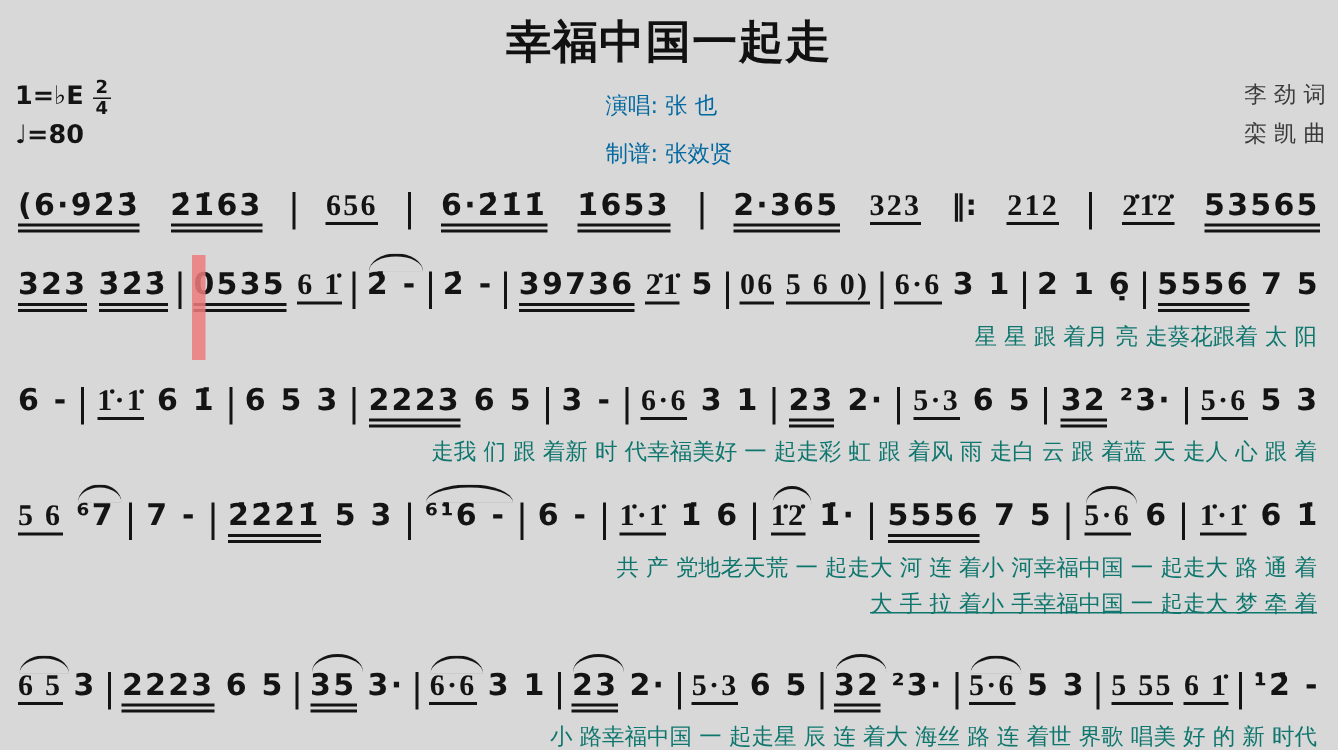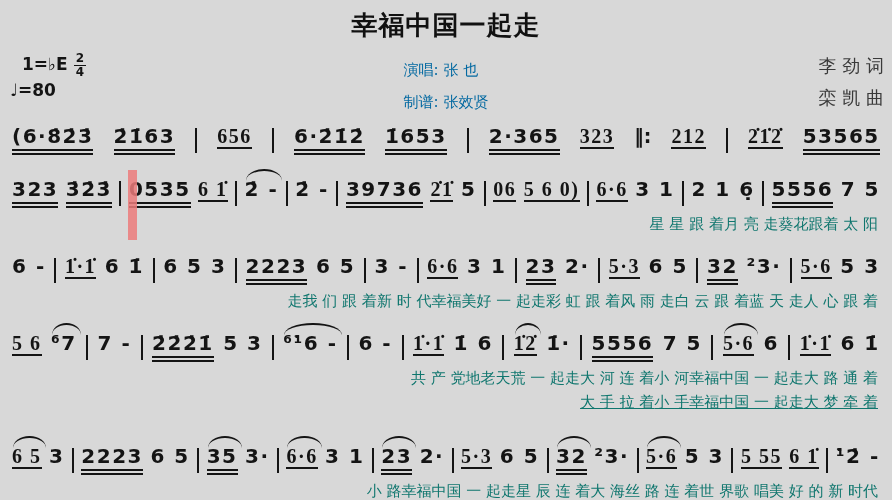--- a/index.html
+++ b/index.html
@@ -2,27 +2,27 @@
 <html style="--bg: #d8d8d8; --ink: #141414; --cursor: #ec7b7b;"><head>
 <meta charset="utf-8">
 <style>
   :root{ --bg:#d8d8d8; --ink:#141414; --cursor:#ec7b7b; }
   html,body{margin:0;padding:0;}
   body{font-family:"DejaVu Sans","Liberation Sans",sans-serif;}
   .page{position:relative;width:892px;height:500px;background:var(--bg);overflow:hidden;color:var(--ink);}
 
   
   .header{position:relative;height:110px;}
-  .title{margin:0;padding-top:8px;text-align:center;font-size:26px;font-weight:bold;letter-spacing:1px;color:#111;}
+  .title{margin:0;padding-top:8px;text-align:center;font-size:30px;font-weight:bold;letter-spacing:1px;color:#111;}
   .key-block{position:absolute;left:10px;top:52px;font-weight:bold;font-size:17px;line-height:1.5;}
-  .key-line{display:flex;align-items:center;gap:6px;margin-left:12px;}
+  .key-line{display:flex;align-items:center;gap:6px;}
   .ts{display:inline-flex;flex-direction:column;align-items:center;font-size:12px;line-height:1.05;font-weight:bold;}
   .ts .top{border-bottom:1.5px solid var(--ink);padding:0 2px;}
   .center-block{position:absolute;left:50%;transform:translateX(-50%);top:55px;font-size:15px;color:#0369a1;line-height:2.1;white-space:nowrap;}
-  .credits{position:absolute;right:8px;top:50px;font-size:18px;color:#3a3a3a;line-height:1.75;text-align:right;white-space:nowrap;}
+  .credits{position:absolute;right:8px;top:50px;font-size:15px;color:#3a3a3a;line-height:1.75;text-align:right;white-space:nowrap;}
 
   
   #score{padding:0 2px;}
   .score-line{margin-bottom:10px;}
   .notes-row{display:flex;align-items:baseline;justify-content:space-between;padding:12px 10px 2px 10px;font-weight:bold;font-size:20px;letter-spacing:1.5px;line-height:1.05;}
   .note{position:relative;display:inline-block;white-space:pre;}
   .note.u1{border-bottom:2px solid var(--ink);padding-bottom:0;font-family:Liberation Serif, serif;}
   .note.u2{border-bottom:2px solid var(--ink);padding-bottom:2px;}
   .note.u2::after{content:"";display:block;height:2px;background:var(--ink);margin-top:2px;}
   .note.tie::before{content:"";position:absolute;left:1px;right:-4px;top:-10px;height:10px;
@@ -67,26 +67,26 @@
 
     <div class="credits">
       <div>李 劲 词</div>
       <div>栾 凯 曲</div>
     </div>
   </div>
 
   <div id="score">
       <div class="score-line">
         <div class="notes-row">
-          <span class="note u2">(6·8̇2̇3̇</span>
+          <span class="note u2">(6·9̇2̇3̇</span>
           <span class="note u2">2̇1̇63</span>
           <span class="bar"></span>
           <span class="note u1">656</span>
           <span class="bar"></span>
-          <span class="note u2">6·2̇1̇2̇</span>
+          <span class="note u2">6·2̇1̇1̇</span>
           <span class="note u2">1̇653</span>
           <span class="bar"></span>
           <span class="note u2">2·365</span>
           <span class="note u1">323</span>
           <span class="repeat">‖:</span>
           <span class="note u1">212</span>
           <span class="bar"></span>
           <span class="note u1">2̇1̇2̇</span>
           <span class="note u2">53565</span>
         </div>

